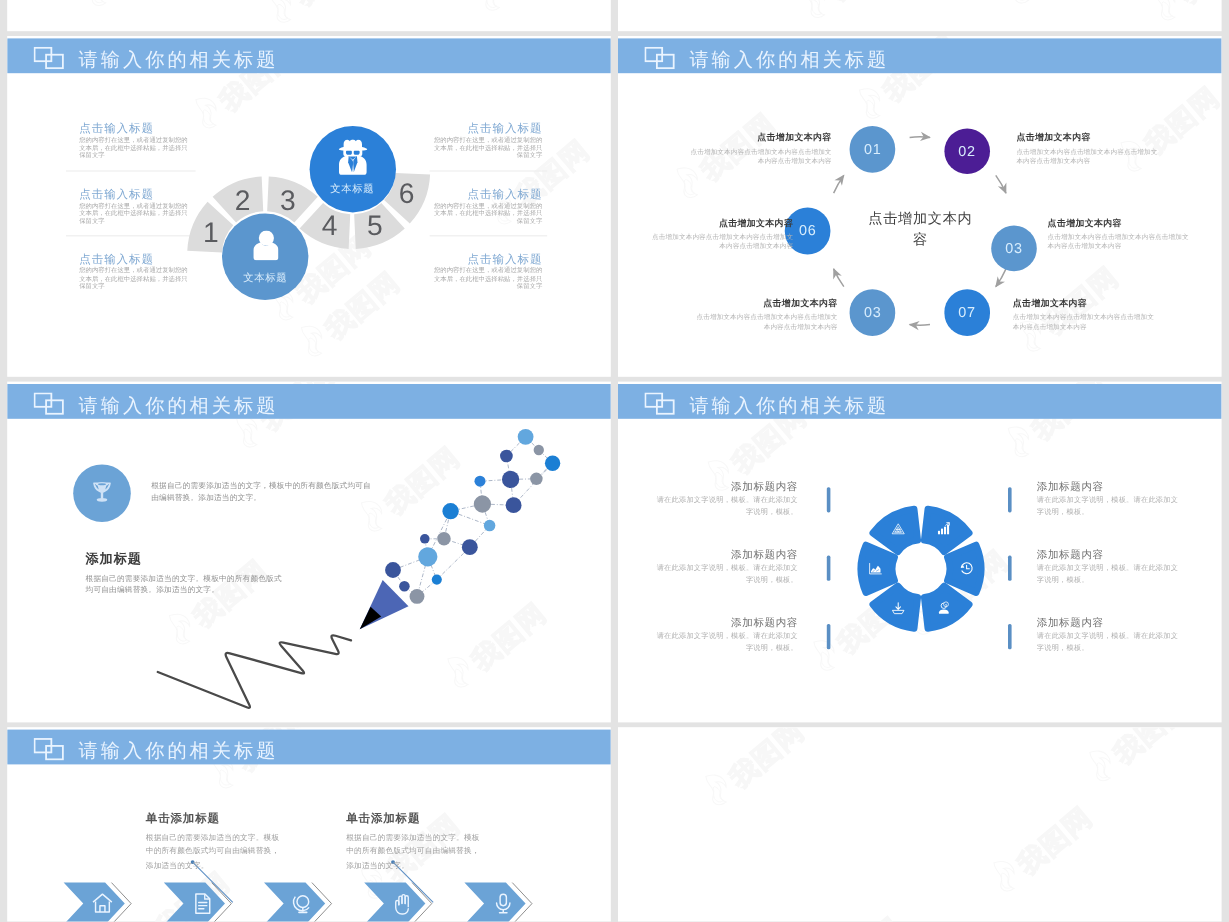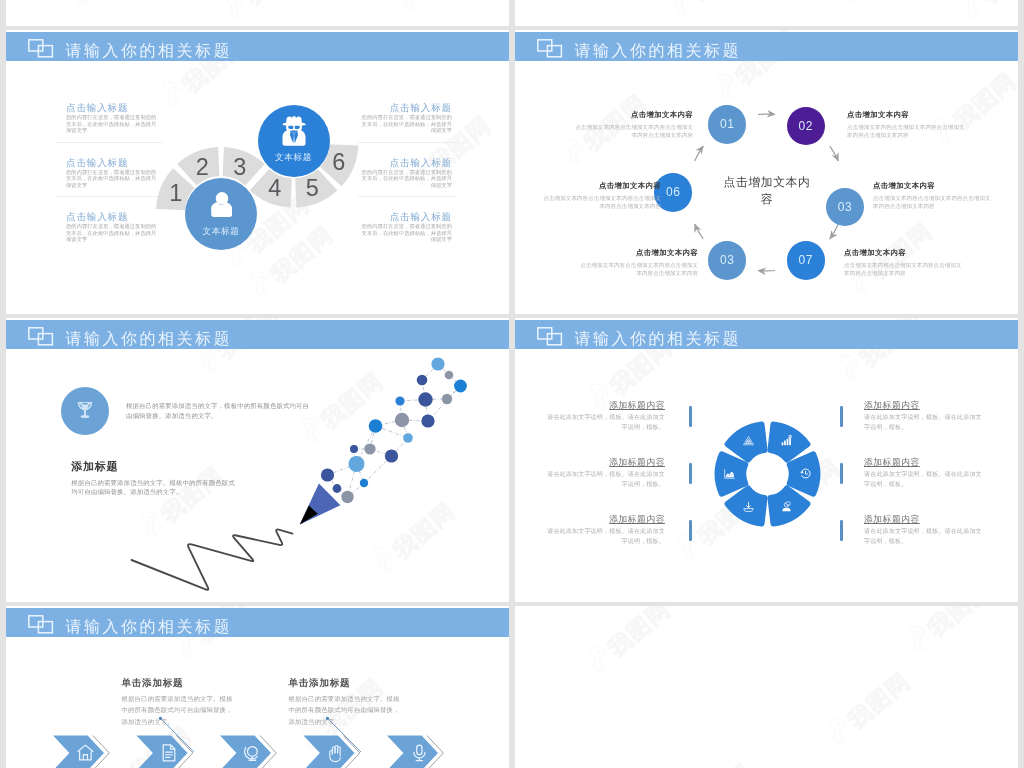--- a/index.html
+++ b/index.html
@@ -65,21 +65,21 @@
   .p-title { position:absolute; left:65.3px; top:141.5px; font-size:11px; color:#3d3d3d;
              font-weight:700; letter-spacing:0.7px; line-height:12px; }
   .p-body { position:absolute; left:65.3px; top:159.5px; width:164px; font-size:6.4px;
             color:#919191; line-height:9.8px; letter-spacing:0.15px; }
 
   
   .donut-svg { position:absolute; left:0; top:0; }
   .d-item { position:absolute; width:118px; }
   .d-left { left:32px; text-align:right; }
   .d-right { left:349px; text-align:left; }
-  .d-t { font-size:8.8px; color:#707070; line-height:10px; letter-spacing:0.5px;text-decoration:underline; }
+  .d-t { font-size:8.8px; color:#707070; line-height:10px; letter-spacing:0.5px; }
   .d-b { font-size:6.0px; color:#aeaeae; line-height:9.4px; margin-top:3.4px; letter-spacing:0.2px; }
   .d-bar { position:absolute; width:2.6px; height:21px; background:#5a8fc4; border-radius:1.3px; }
   .d-bar-l { left:174px; }
   .d-bar-r { left:325px; }
 
   
   .chev-svg { position:absolute; left:0; top:0; }
   .c-col { position:absolute; top:59px; width:113px; }
   .c-t { font-size:9.6px; color:#555555; font-weight:600; letter-spacing:0.7px; line-height:11px;margin-top:12px; }
   .c-b { font-size:6.4px; color:#9e9e9e; line-height:11.4px; margin-top:5px; letter-spacing:0.15px; }

